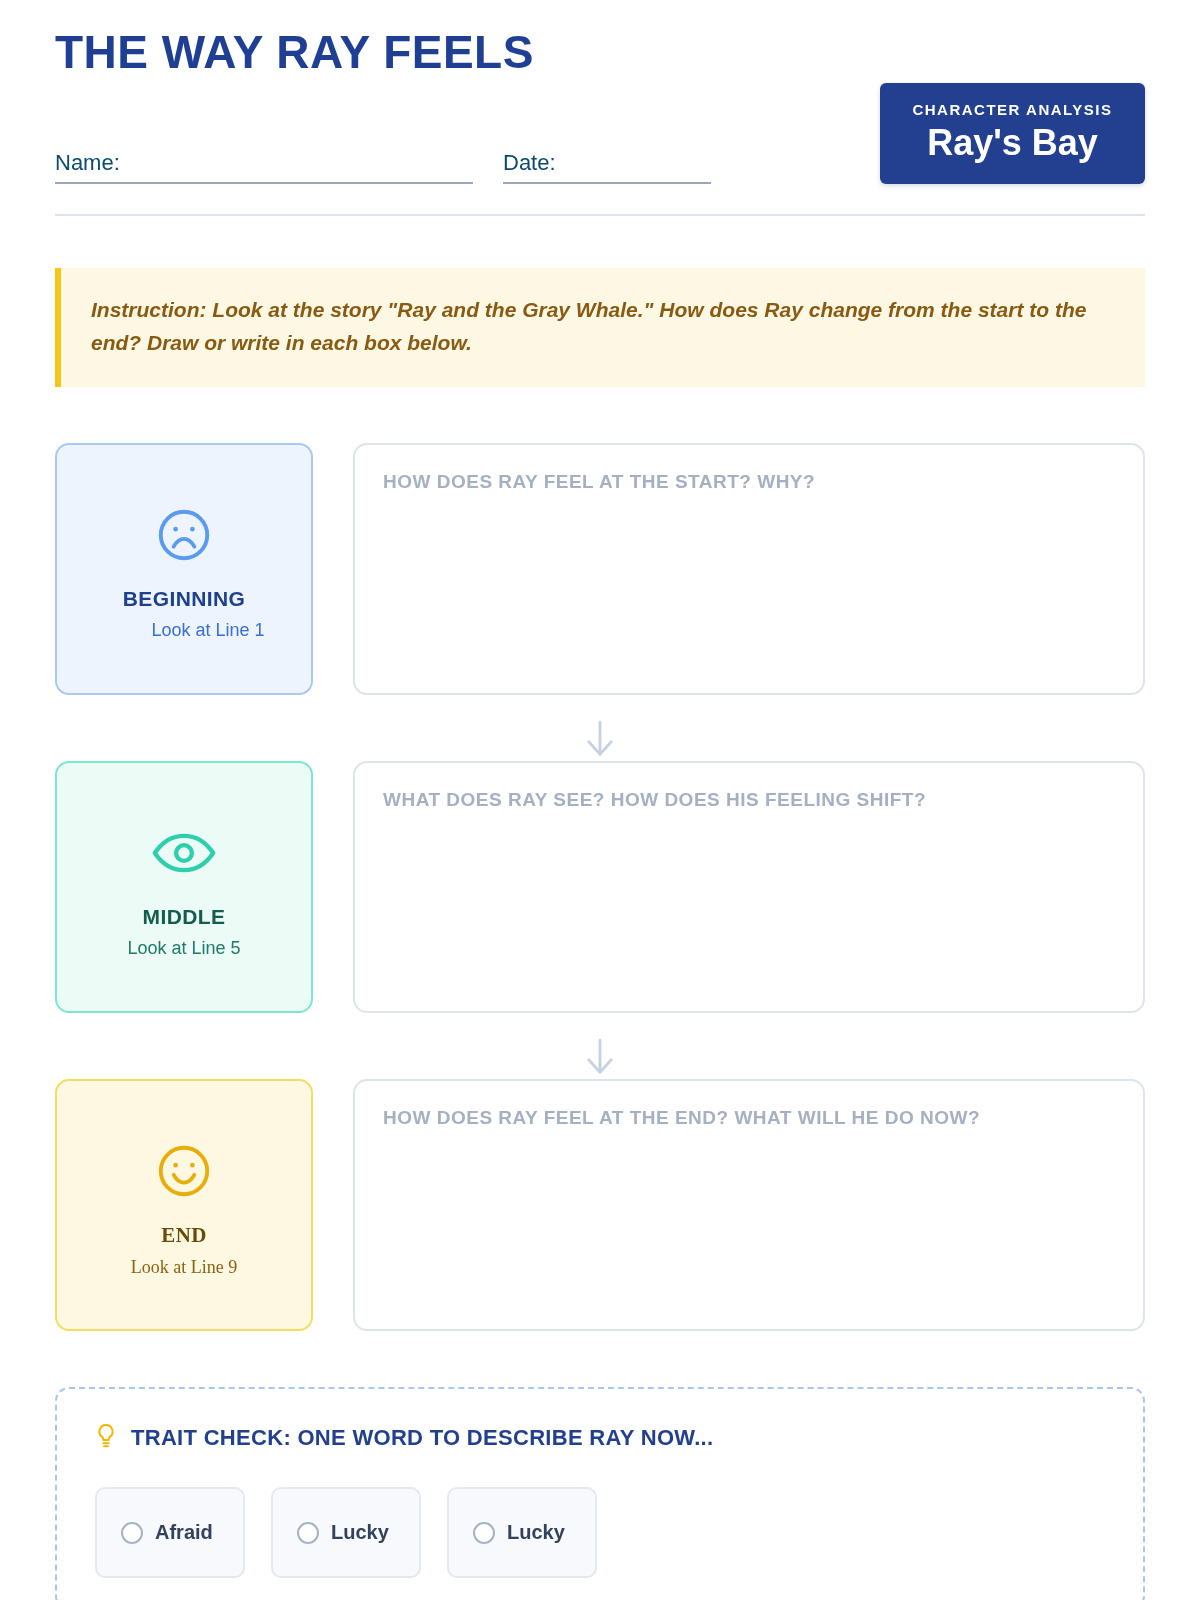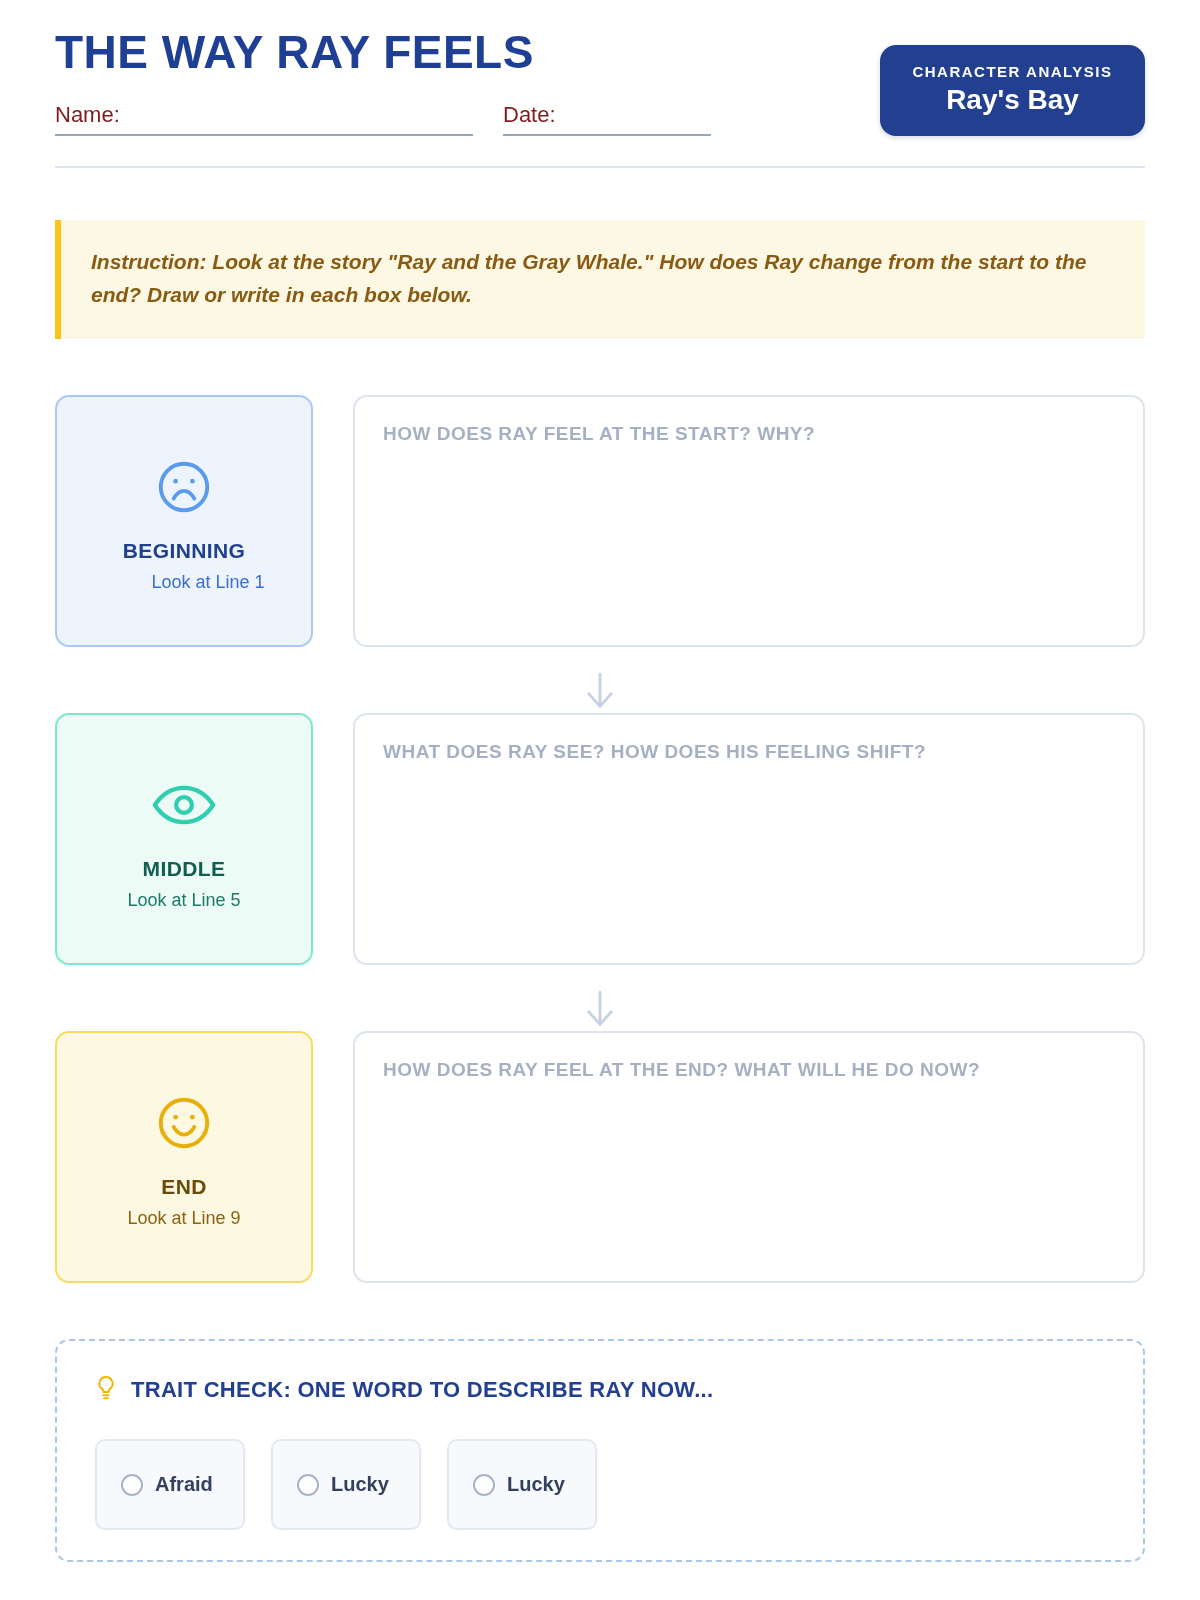--- a/index.html
+++ b/index.html
@@ -45,52 +45,53 @@
     gap: 30px;
     margin-top: 26px;
   }
 
   .meta-field { position: relative; }
   .meta-field.name-field { width: 418px; }
   .meta-field.date-field { width: 208px; }
 
   .meta-label {
     font-size: 22px;
-    color: #7f1d1d;
+    color: #0c4a6e;
     font-weight: 400;
     padding-bottom: 6px;
     display: block;
+    margin-top: 48px;
   }
 
   .meta-line {
     height: 2px;
     background: #9aa6bb;
     width: 100%;
   }
 
   .badge {
     flex: 0 0 auto;
     background: #22408f;
-    border-radius: 16px;
+    border-radius: 6px;
     padding: 18px 26px 20px;
     min-width: 265px;
     text-align: center;
     box-shadow: 0 2px 5px rgba(25,45,100,0.18);
   }
   .badge-kicker {
     color: #ffffff;
     font-size: 15px;
     font-weight: 700;
     letter-spacing: 1.5px;
     text-transform: uppercase;
     display: block;
   }
   .badge-title {
     color: #ffffff;
-    font-size: 28px;
+    font-size: 36px;
     font-weight: 700;
     margin-top: 4px;
     display: block;
   }
 
   .header-rule {
     margin-top: 30px;
     height: 2px;
     background: #dfe5ee;
     width: 100%;
@@ -154,21 +155,21 @@
 
   
   .stage-card.beginning { border-color: #a9c9f4; background: #eef4fd; }
   .stage-card.beginning .stage-name { color: #1f3f8f; }
   .stage-card.beginning .stage-hint { color: #3a6fd0; margin-left: 48px; }
 
   .stage-card.middle { border-color: #7ae8cf; background: #edfbf6; }
   .stage-card.middle .stage-name { color: #115e50; }
   .stage-card.middle .stage-hint { color: #1d7a68; }
 
-  .stage-card.end { border-color: #f7dc62; background: #fdf8e1; }
+  .stage-card.end { border-color: #f7dc62; background: #fdf8e1; font-family: Liberation Serif, serif; }
   .stage-card.end .stage-name { color: #6b4a08; }
   .stage-card.end .stage-hint { color: #8a6310; }
 
   .answer-box {
     flex: 1 1 auto;
     border: 2px solid #dde4ee;
     border-radius: 14px;
     background: #ffffff;
     padding: 26px 28px;
     min-height: 222px;

